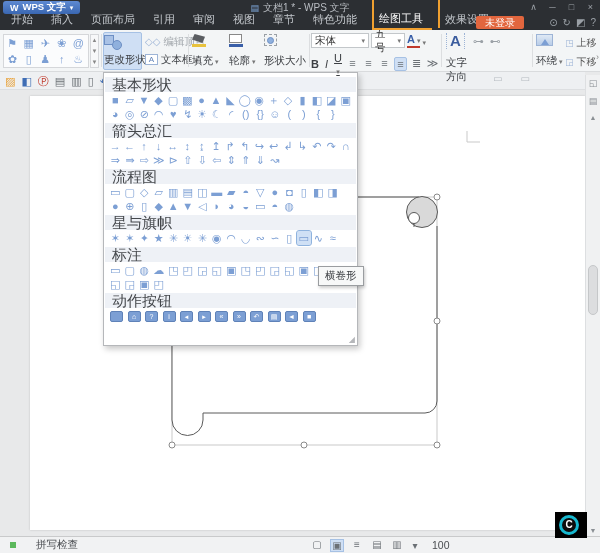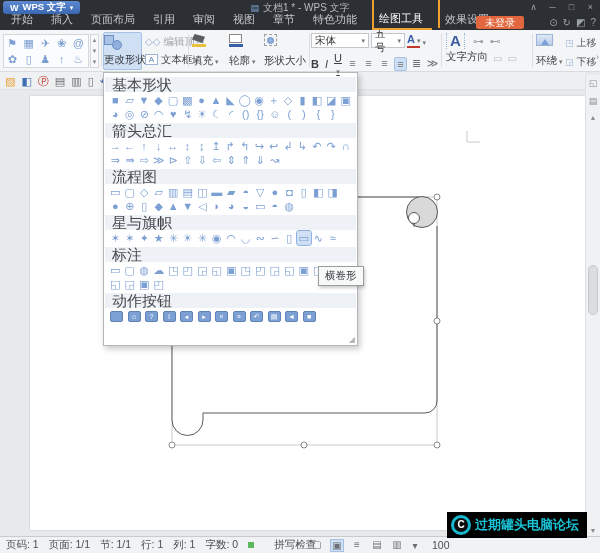--- a/index.html
+++ b/index.html
@@ -56,21 +56,21 @@
 .hlpen{width:12px;height:8px;background:#e8c23d;clip-path:polygon(0 60%,70% 0,100% 30%,30% 100%)}
 .font-row2{display:flex;gap:4px;align-items:center;margin-top:4px;font-size:11px}
 .fmt{width:13px;text-align:center;color:#3c3f43}
 .fmt.b{font-weight:bold}.fmt.i{font-style:italic}.fmt.u{text-decoration:underline}
 .align-ic{width:13px;text-align:center;color:#6b7075;font-size:11px}
 .align-ic.active{background:#cfdff4;border:1px solid #a6c1e4;border-radius:2px;line-height:12px}
 .textdir{position:absolute;left:446px;top:3px;width:84px}
 .td-row1{display:flex;align-items:center;gap:8px}
 .td-A{font-size:15px;color:#3c5d9e;font-weight:bold;line-height:16px;border-left:1px dotted #9db4d6;border-right:1px dotted #9db4d6;padding:0 3px}
 .td-link{color:#9aa0a6;font-size:11px}
-.td-row2{display:flex;align-items:flex-end;gap:5px;margin-top:1px;font-size:10.5px}
+.td-row2{display:flex;align-items:flex-end;gap:18px;margin-top:7px;font-size:10.5px}
 .td-gray{color:#b7bcc1;font-size:10px}
 .wrap-group{left:536px;width:30px}
 .wrap-icon{width:17px;height:12px;border:1px solid #9db4d6;background:linear-gradient(#dfe9f5,#b9cde8);display:flex;align-items:flex-end;justify-content:center}
 .wrap-icon i{width:0;height:0;border-left:4px solid transparent;border-right:4px solid transparent;border-bottom:6px solid #7c9fd4}
 .order-col{position:absolute;left:565px;top:6px;display:flex;flex-direction:column;gap:5px;font-size:10px;color:#555}
 .order-item{display:flex;gap:3px;align-items:center;white-space:nowrap}
 .order-ic{color:#9db4d6;font-size:9px}
 .ribbon-expander{position:absolute;right:1px;top:22px;color:#888;font-size:9px}
 
 .quickbar{position:absolute;top:72px;left:0;width:585px;height:18px;background:#eef0f2;border-bottom:1px solid #dddfe1;display:flex;align-items:center;gap:6px;padding-left:5px;z-index:5}
@@ -503,43 +503,34 @@
         <span class="action-icon">◄</span>
         <span class="action-icon">■</span>
       </div>
     </div>
   <div class="panel-grip">◢</div>
 </div>
 
 <div class="tooltip">横卷形</div>
 
 <div class="statusbar">
-  <div class="status-left">
-      <span class="seg">页码: 1</span>
-      <span class="seg">页面: 1/1</span>
-      <span class="seg">节: 1/1</span>
-      <span class="seg">行: 1</span>
-      <span class="seg">列: 1</span>
-      <span class="seg">字数: 0</span>
-    </div>
   <div class="spell" style="margin-left:10px">
     <span class="spell-dot"></span>
     <span>拼写检查</span>
   </div>
   <div class="status-right">
     <span style="display:flex;gap:6px">
         <span class="view-icon">▢</span>
         <span class="view-icon active">▣</span>
         <span class="view-icon">≡</span>
         <span class="view-icon">▤</span>
         <span class="view-icon">▥</span>
       </span>
     <span class="view-icon" style="width:8px">▾</span>
     <span class="zoom-val">100</span>
   </div>
 </div>
 
 <div class="watermark">
   <div class="wm-top">
     <span class="wm-logo">C</span>
-    <span class="wm-line1">过期罐头电脑论坛</span>
   </div>
 </div>
 
 </body></html>

